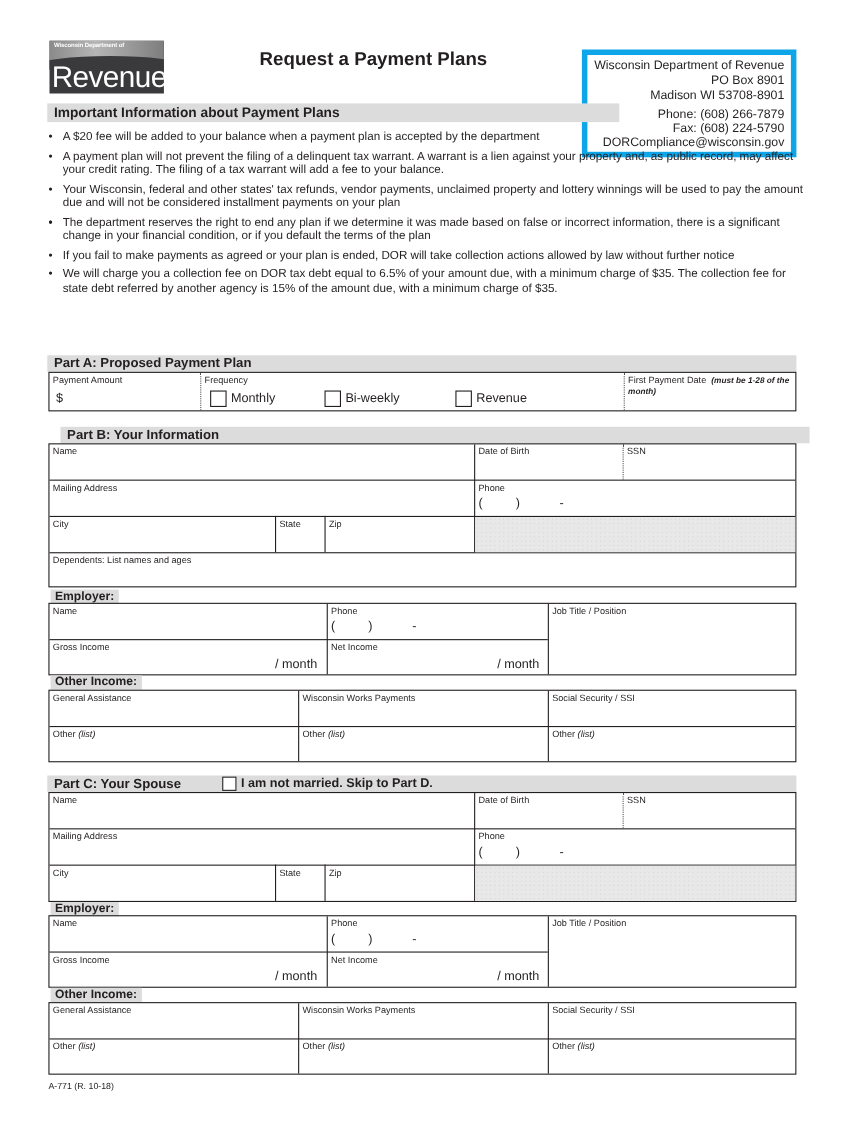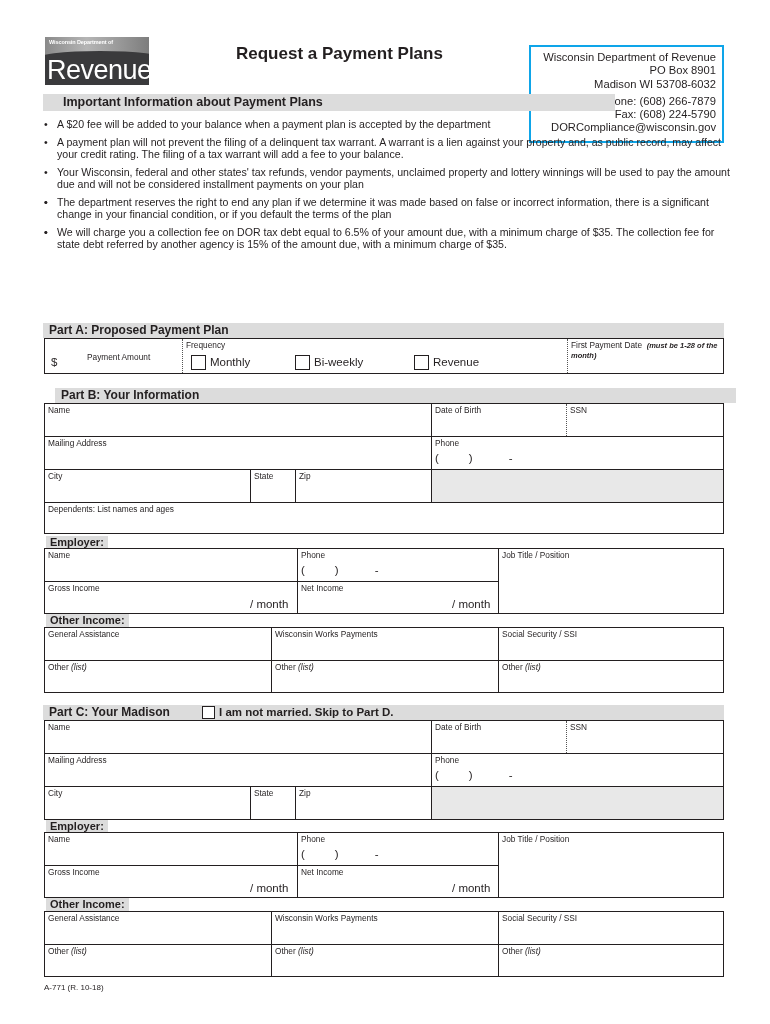--- a/index.html
+++ b/index.html
@@ -12,24 +12,24 @@
   .logo { left: 45px; top: 37px; width: 104px; height: 48px; background: #3a3a3c; overflow: hidden; }
   .logo-top { position: absolute; left: 0; top: 0; width: 104px; height: 22px;
     background: linear-gradient(90deg, #8a8a8a, #b5b5b5 40%, #9a9a9a 70%, #7d7d7d); }
   .logo-wave { position: absolute; left: -10px; top: 14px; width: 130px; height: 16px;
     border-radius: 50%; background: #3a3a3c; }
   .logo-small { position: absolute; left: 4px; top: 2px; font-size: 5.5px; color: #fff; font-weight: bold; letter-spacing: -0.1px; }
   .logo-big { position: absolute; left: 2px; top: 19px; font-size: 27px; color: #fff; letter-spacing: -0.5px; line-height: 28px; }
 
   .title { left: 236px; top: 44px; font-size: 17px; font-weight: bold; }
 
-  .addr-box { left: 529px; top: 45px; width: 195px; height: 98px; border: 2px solid #0ea5e9; padding: 4px 6px 0 0; text-align: right; font-size: 11.2px; line-height: 13.3px; }
+  .addr-box { left: 529px; top: 45px; width: 195px; height: 98px; border: 5px solid #0ea5e9; padding: 4px 6px 0 0; text-align: right; font-size: 11.2px; line-height: 13.3px; }
   .addr-gap { height: 4px; }
 
-  .info-head { left: 43px; top: 94px; width: 572px; height: 17px; background: #dcdcdc; font-size: 12.5px; font-weight: bold; padding: 1px 0 0 20px; }
+  .info-head { left: 43px; top: 94px; width: 520px; height: 17px; background: #dcdcdc; font-size: 12.5px; font-weight: bold; padding: 1px 0 0 6px; }
 
   .bullets { left: 42px; top: 118px; width: 690px; font-size: 10.6px; line-height: 12.5px; }
   .bullet { position: relative; padding-left: 15px; margin-bottom: 5px; }
   .bullet .dot { position: absolute; left: 2px; top: 0; }
   .b1 { width: 490px; }
 
   
   .sec-head { left: 43px; width: 681px; height: 15px; background: #dcdcdc; font-size: 12px; font-weight: bold; padding: 0 0 0 6px; line-height: 15px; }
   .sub-head { left: 46px; height: 13px; background: #dcdcdc; font-size: 11px; font-weight: bold; padding: 0 4px 0 4px; line-height: 13px; }
 
@@ -56,42 +56,42 @@
   <div class="logo-wave"></div>
   <span class="logo-small">Wisconsin Department of</span>
   <span class="logo-big">Revenue</span>
 </div>
 
 <div class="abs title">Request a Payment Plans</div>
 
 <div class="abs addr-box">
   <div>Wisconsin Department of Revenue</div>
   <div>PO Box 8901</div>
-  <div>Madison WI  53708-6032</div>
+  <div>Madison WI  53708-8901</div>
   <div class="addr-gap"></div>
   <div>Phone: (608) 266-7879</div>
   <div>Fax: (608) 224-5790</div>
   <div>DORCompliance@wisconsin.gov</div>
 </div>
 
 <div class="abs info-head">Important Information about Payment Plans</div>
 
 <div class="abs bullets">
   <div class="bullet b1"><span class="dot">•</span><span>A $20 fee will be added to your balance when a payment plan is accepted by the department</span></div>
   <div class="bullet"><span class="dot">•</span><span>A payment plan will not prevent the filing of a delinquent tax warrant. A warrant is a lien against your property and, as public record, may affect your credit rating. The filing of a tax warrant will add a fee to your balance.</span></div>
   <div class="bullet"><span class="dot">•</span><span>Your Wisconsin, federal and other states' tax refunds, vendor payments, unclaimed property and lottery winnings will be used to pay the amount due and will not be considered installment payments on your plan</span></div>
   <div class="bullet"><span class="dot">•</span></div>
   <div class="bullet"><span class="dot">•</span><span>The department reserves the right to end any plan if we determine it was made based on false or incorrect information, there is a significant change in your financial condition, or if you default the terms of the plan</span></div>
-  <div class="bullet"><span class="dot">•</span></div>
+  <div class="bullet"><span class="dot">•</span><span>If you fail to make payments as agreed or your plan is ended, DOR will take collection actions allowed by law without further notice</span></div>
   <div class="bullet"><span class="dot">•</span><span>We will charge you a collection fee on DOR tax debt equal to 6.5% of your amount due, with a minimum charge of $35. The collection fee for state debt referred by another agency is 15% of the amount due, with a minimum charge of $35.</span></div>
 </div>
 
 <div class="abs sec-head" style="top:323px;">Part A:  Proposed Payment Plan</div>
 <div class="abs grid" style="left:44px; top:338px; width:680px; height:36px;">
-  <div class="cell" style="left:0; top:12px;margin-left:39px;">Payment Amount</div>
+  <div class="cell" style="left:0; top:0;">Payment Amount</div>
   <div class="big-txt" style="left:6px; top:17px;">$</div>
   <div class="dotv" style="left:137px; top:0; height:34px;"></div>
   <div class="cell" style="left:138px; top:0;">Frequency</div>
   <div class="chk" style="left:146px; top:16px;"></div>
   <div class="big-txt" style="left:165px; top:17px;">Monthly</div>
   <div class="chk" style="left:250px; top:16px;"></div>
   <div class="big-txt" style="left:269px; top:17px;">Bi-weekly</div>
   <div class="chk" style="left:369px; top:16px;"></div>
   <div class="big-txt" style="left:388px; top:17px;">Revenue</div>
   <div class="dotv" style="left:522px; top:0; height:34px;"></div>
@@ -145,21 +145,21 @@
   <div class="vline" style="left:453px; top:0; height:64px;"></div>
   <div class="cell" style="left:0; top:0;">General Assistance</div>
   <div class="cell" style="left:227px; top:0;">Wisconsin Works Payments</div>
   <div class="cell" style="left:454px; top:0;">Social Security / SSI</div>
   <div class="cell" style="left:0; top:33px;"><span>Other</span> <span class="ital">(list)</span></div>
   <div class="cell" style="left:227px; top:33px;"><span>Other</span> <span class="ital">(list)</span></div>
   <div class="cell" style="left:454px; top:33px;"><span>Other</span> <span class="ital">(list)</span></div>
 </div>
 
 <div class="abs sec-head" style="top:705px;">
-  <span>Part C:  Your Madison</span>
+  <span>Part C:  Your Spouse</span>
 </div>
 <div class="chk" style="left:202px; top:706px; width:13px; height:13px;"></div>
 <div class="abs" style="left:219px; top:705px; font-size:11.5px; line-height:15px;font-weight:bold;">I am not married.  Skip to Part D.</div>
 
 <div class="abs grid" style="left:44px; top:720px; width:680px; height:100px;">
   <div class="hline" style="left:0; top:32px; width:678px;"></div>
   <div class="hline" style="left:0; top:65px; width:678px;"></div>
   <div class="vline" style="left:386px; top:0; height:98px;"></div>
   <div class="dotv" style="left:521px; top:0; height:32px;"></div>
   <div class="vline" style="left:205px; top:65px; height:33px;"></div>

